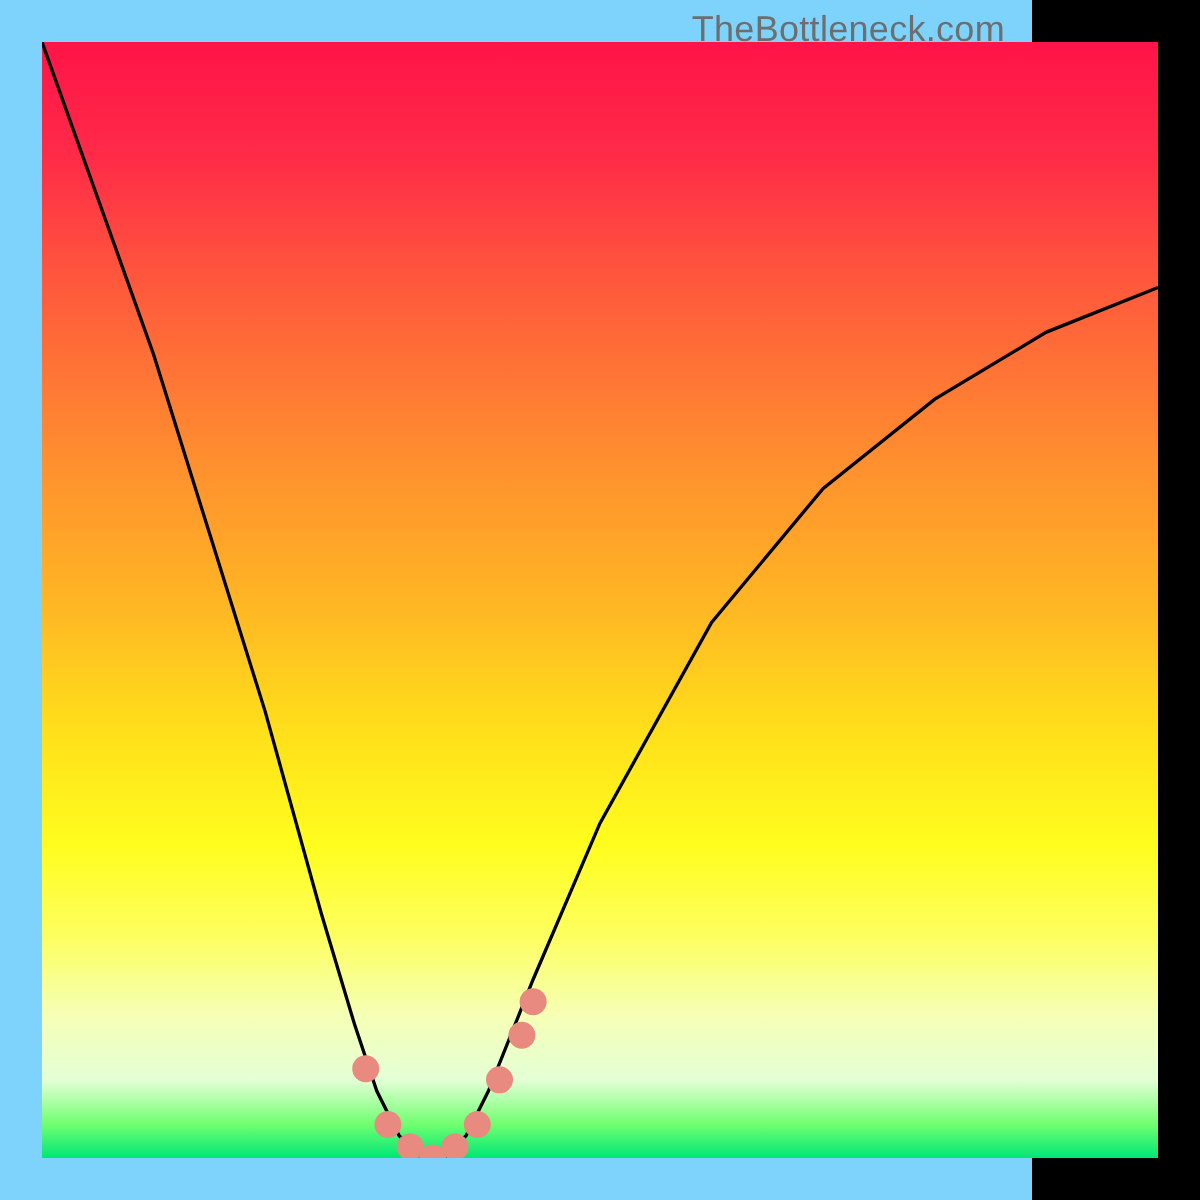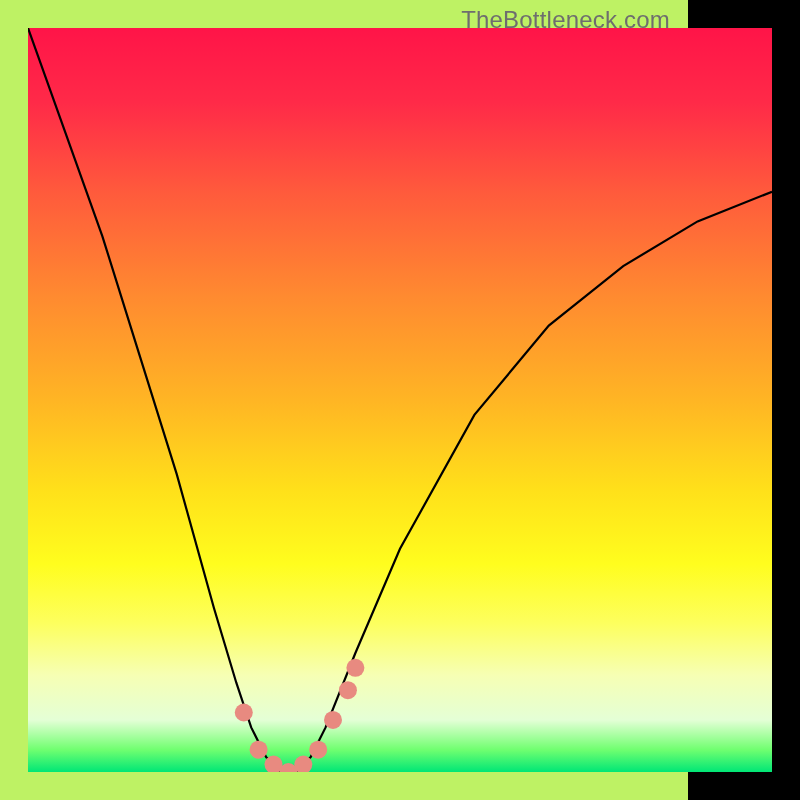--- a/index.html
+++ b/index.html
@@ -8,21 +8,21 @@
     width: 800px;
     height: 800px;
     background: #000;
     font-family: Arial, Helvetica, sans-serif;
     overflow: hidden;
   }
   .outer {
     position: relative;
     width: 688px;
     height: 800px;
-    background: #bef264;
+    background: #7dd3fc;
   }
   .watermark {
     position: absolute;
     top: 6px;
     right: 18px;
     color: #6e6e6e;
     font-size: 24px;
     font-weight: 400;
     letter-spacing: 0.2px;
     z-index: 10;

